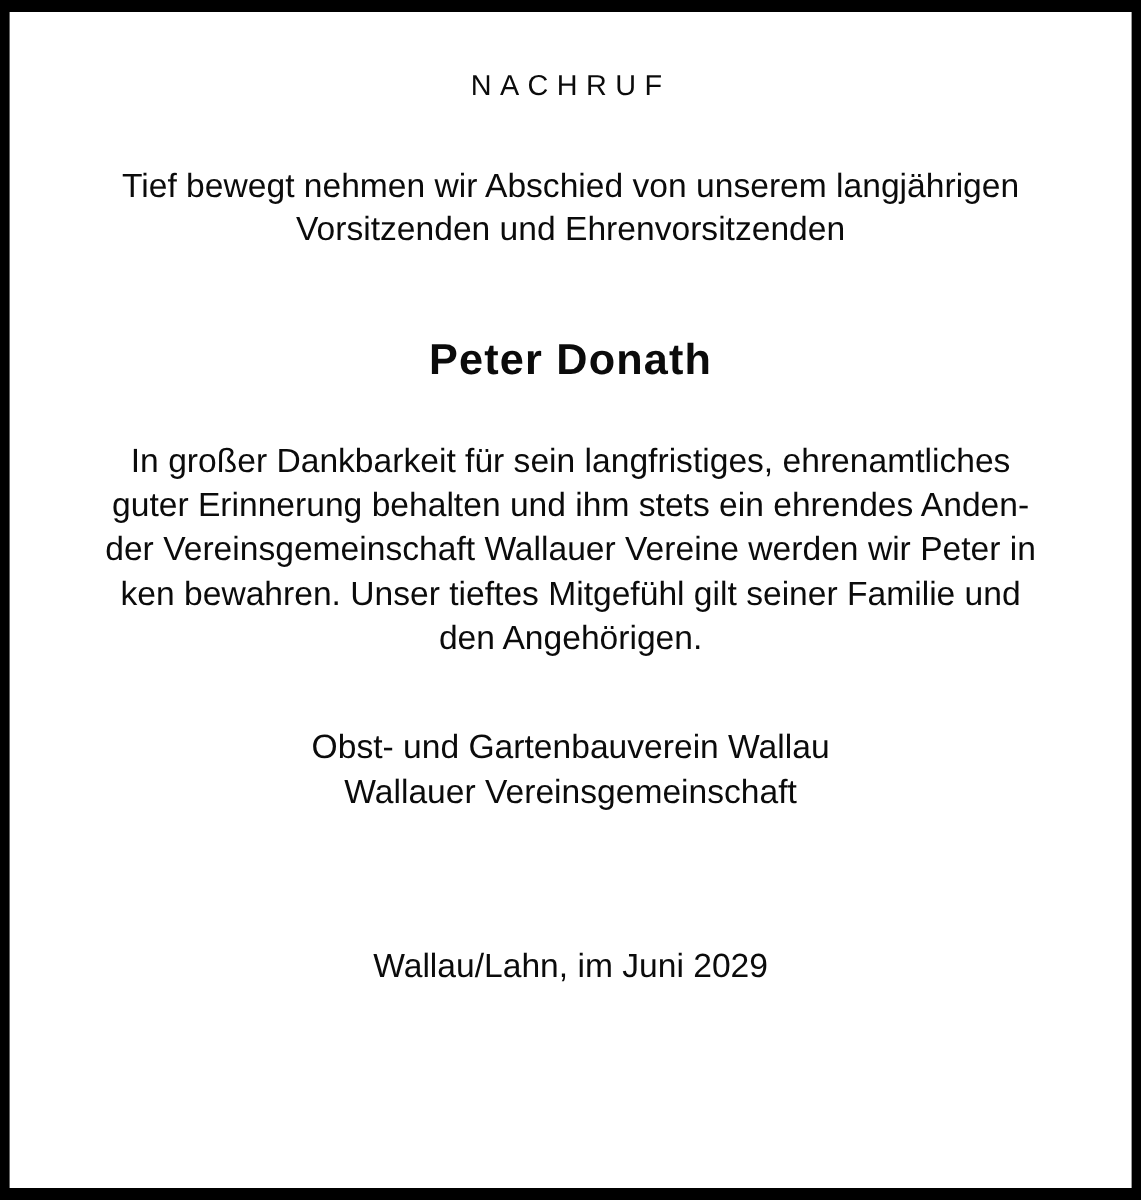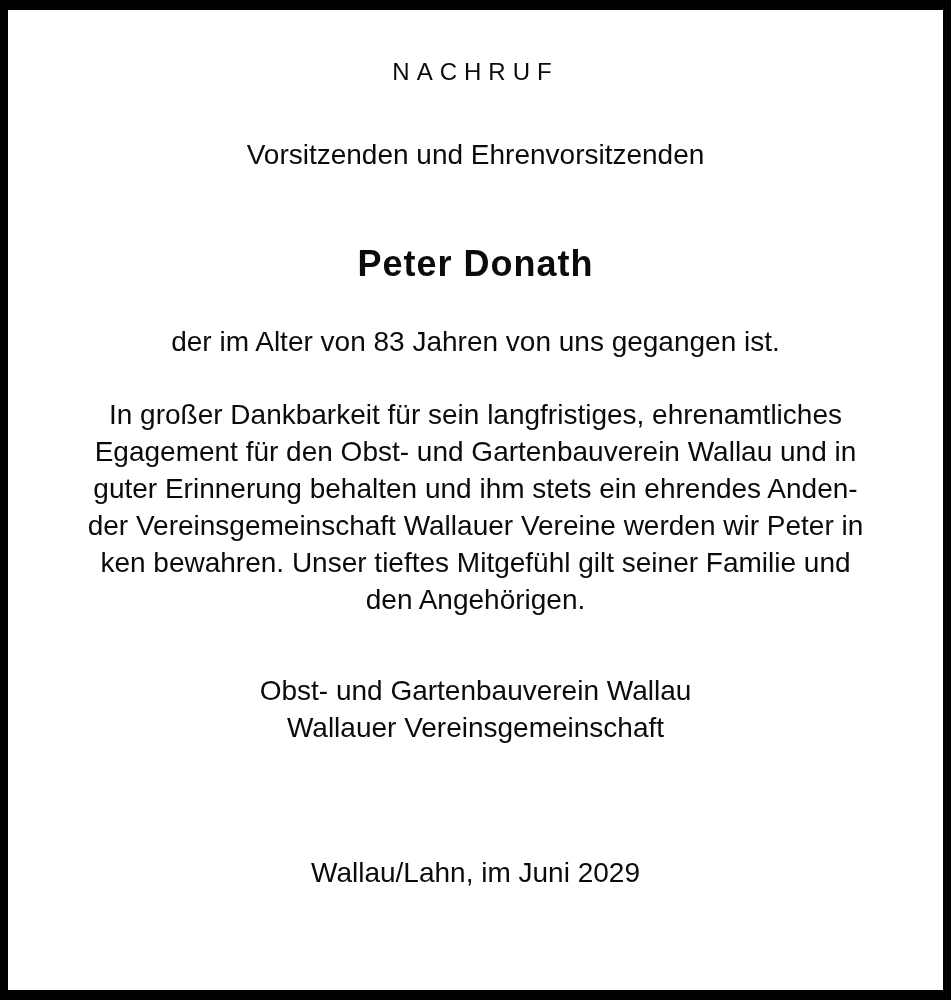--- a/index.html
+++ b/index.html
@@ -68,30 +68,29 @@
 </style>
 </head>
 <body>
 
 <div class="page">
   <div class="sheet">
 
     <div class="kicker">NACHRUF</div>
 
     <div class="intro">
+      <div class="line">Tief bewegt nehmen wir Abschied von unserem langjährigen</div>
       <div class="line">Vorsitzenden und Ehrenvorsitzenden</div>
     </div>
 
     <div class="name">Peter Donath</div>
 
-    <div class="age-line">der im Alter von 83 Jahren von uns gegangen ist.</div>
 
     <div class="body-par">
       <div class="line">In großer Dankbarkeit für sein langfristiges, ehrenamtliches</div>
-      <div class="line">Egagement für den Obst- und Gartenbauverein Wallau und in</div>
       <div class="line">guter Erinnerung behalten und ihm stets ein ehrendes Anden-</div>
       <div class="line">der Vereinsgemeinschaft Wallauer Vereine werden wir Peter in</div>
       <div class="line">ken bewahren. Unser tieftes Mitgefühl gilt seiner Familie und</div>
       <div class="line">den Angehörigen.</div>
     </div>
 
     <div class="signature">
       <div class="line">Obst- und Gartenbauverein Wallau</div>
       <div class="line">Wallauer Vereinsgemeinschaft</div>
     </div>

